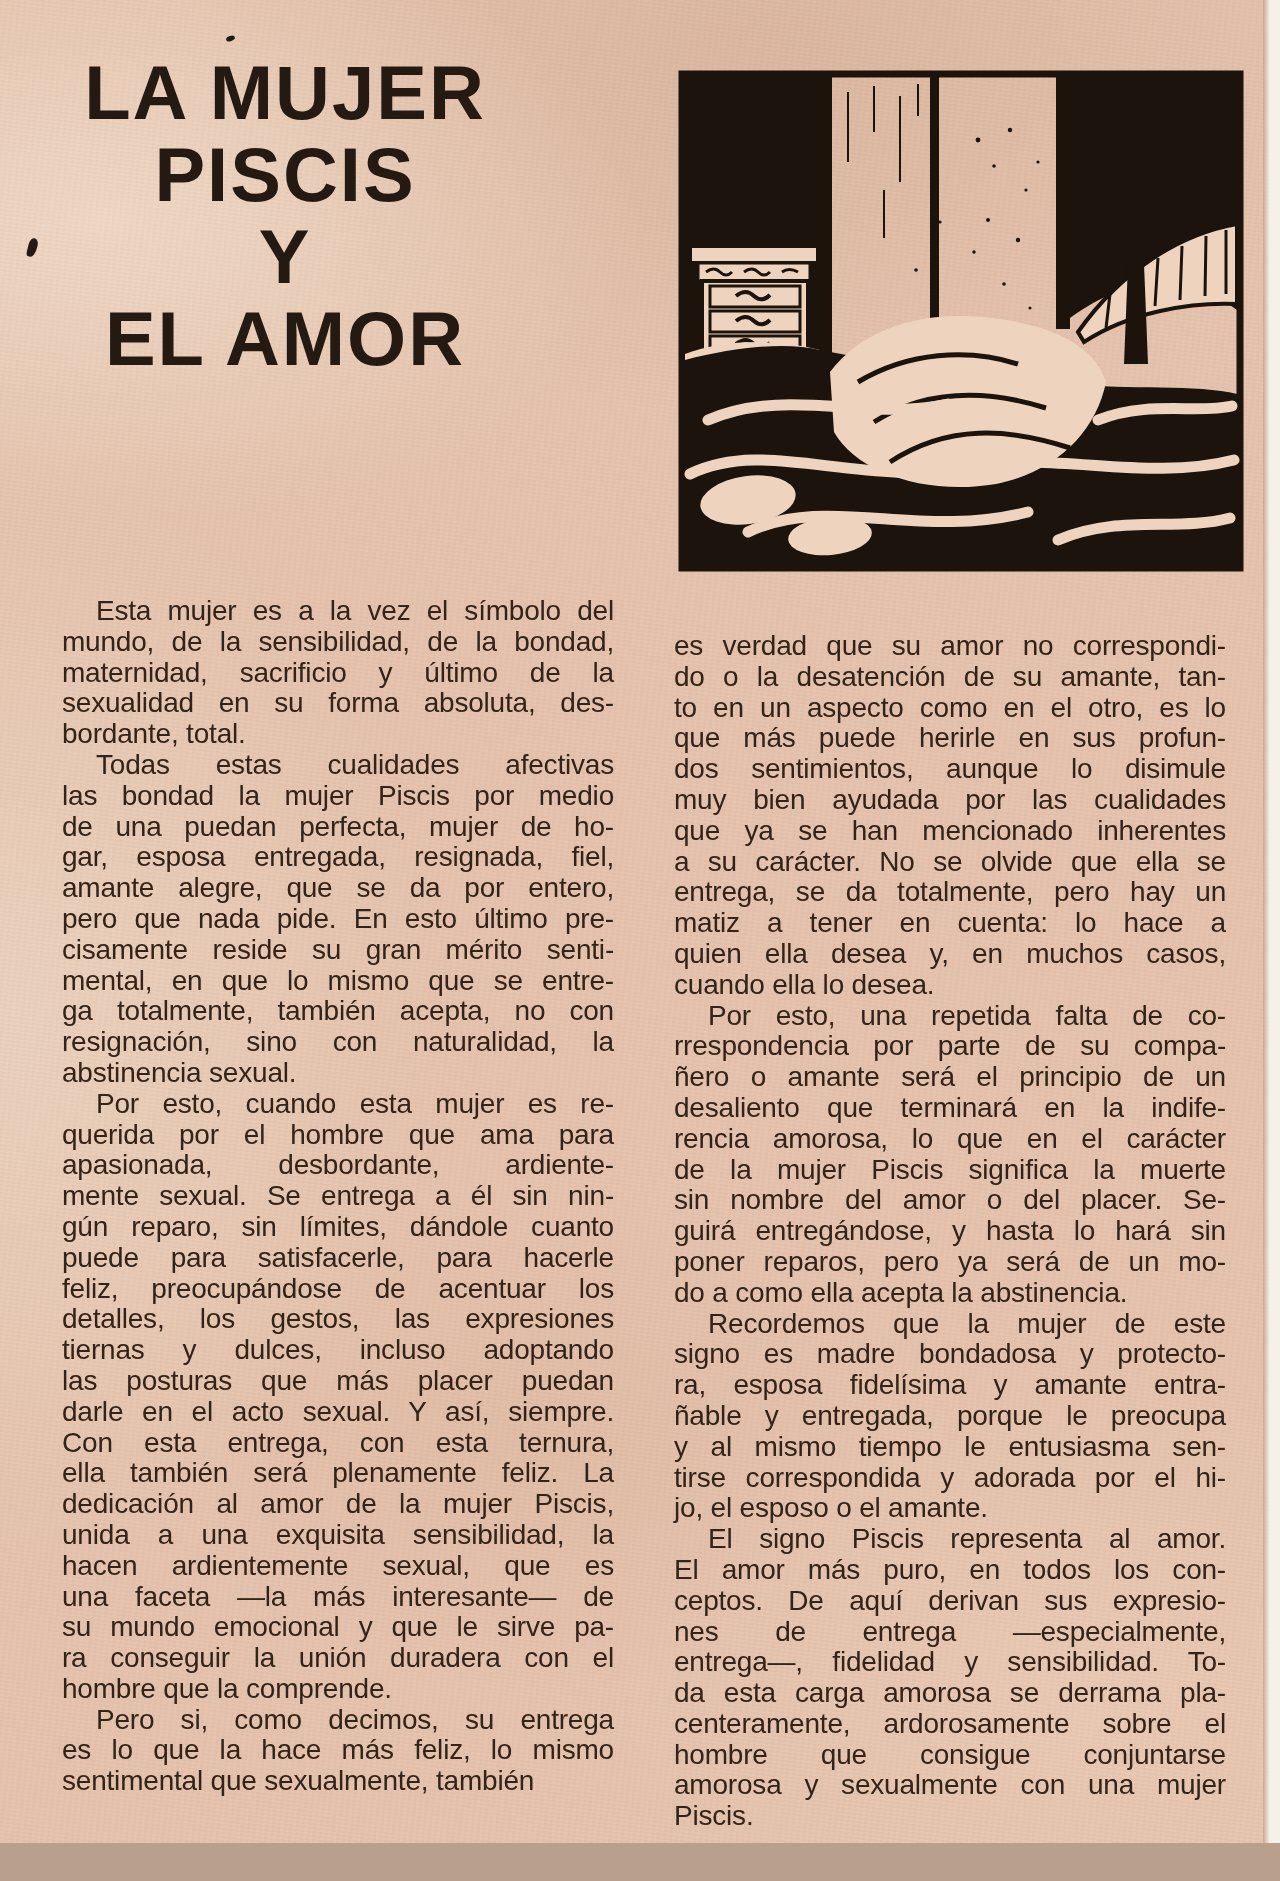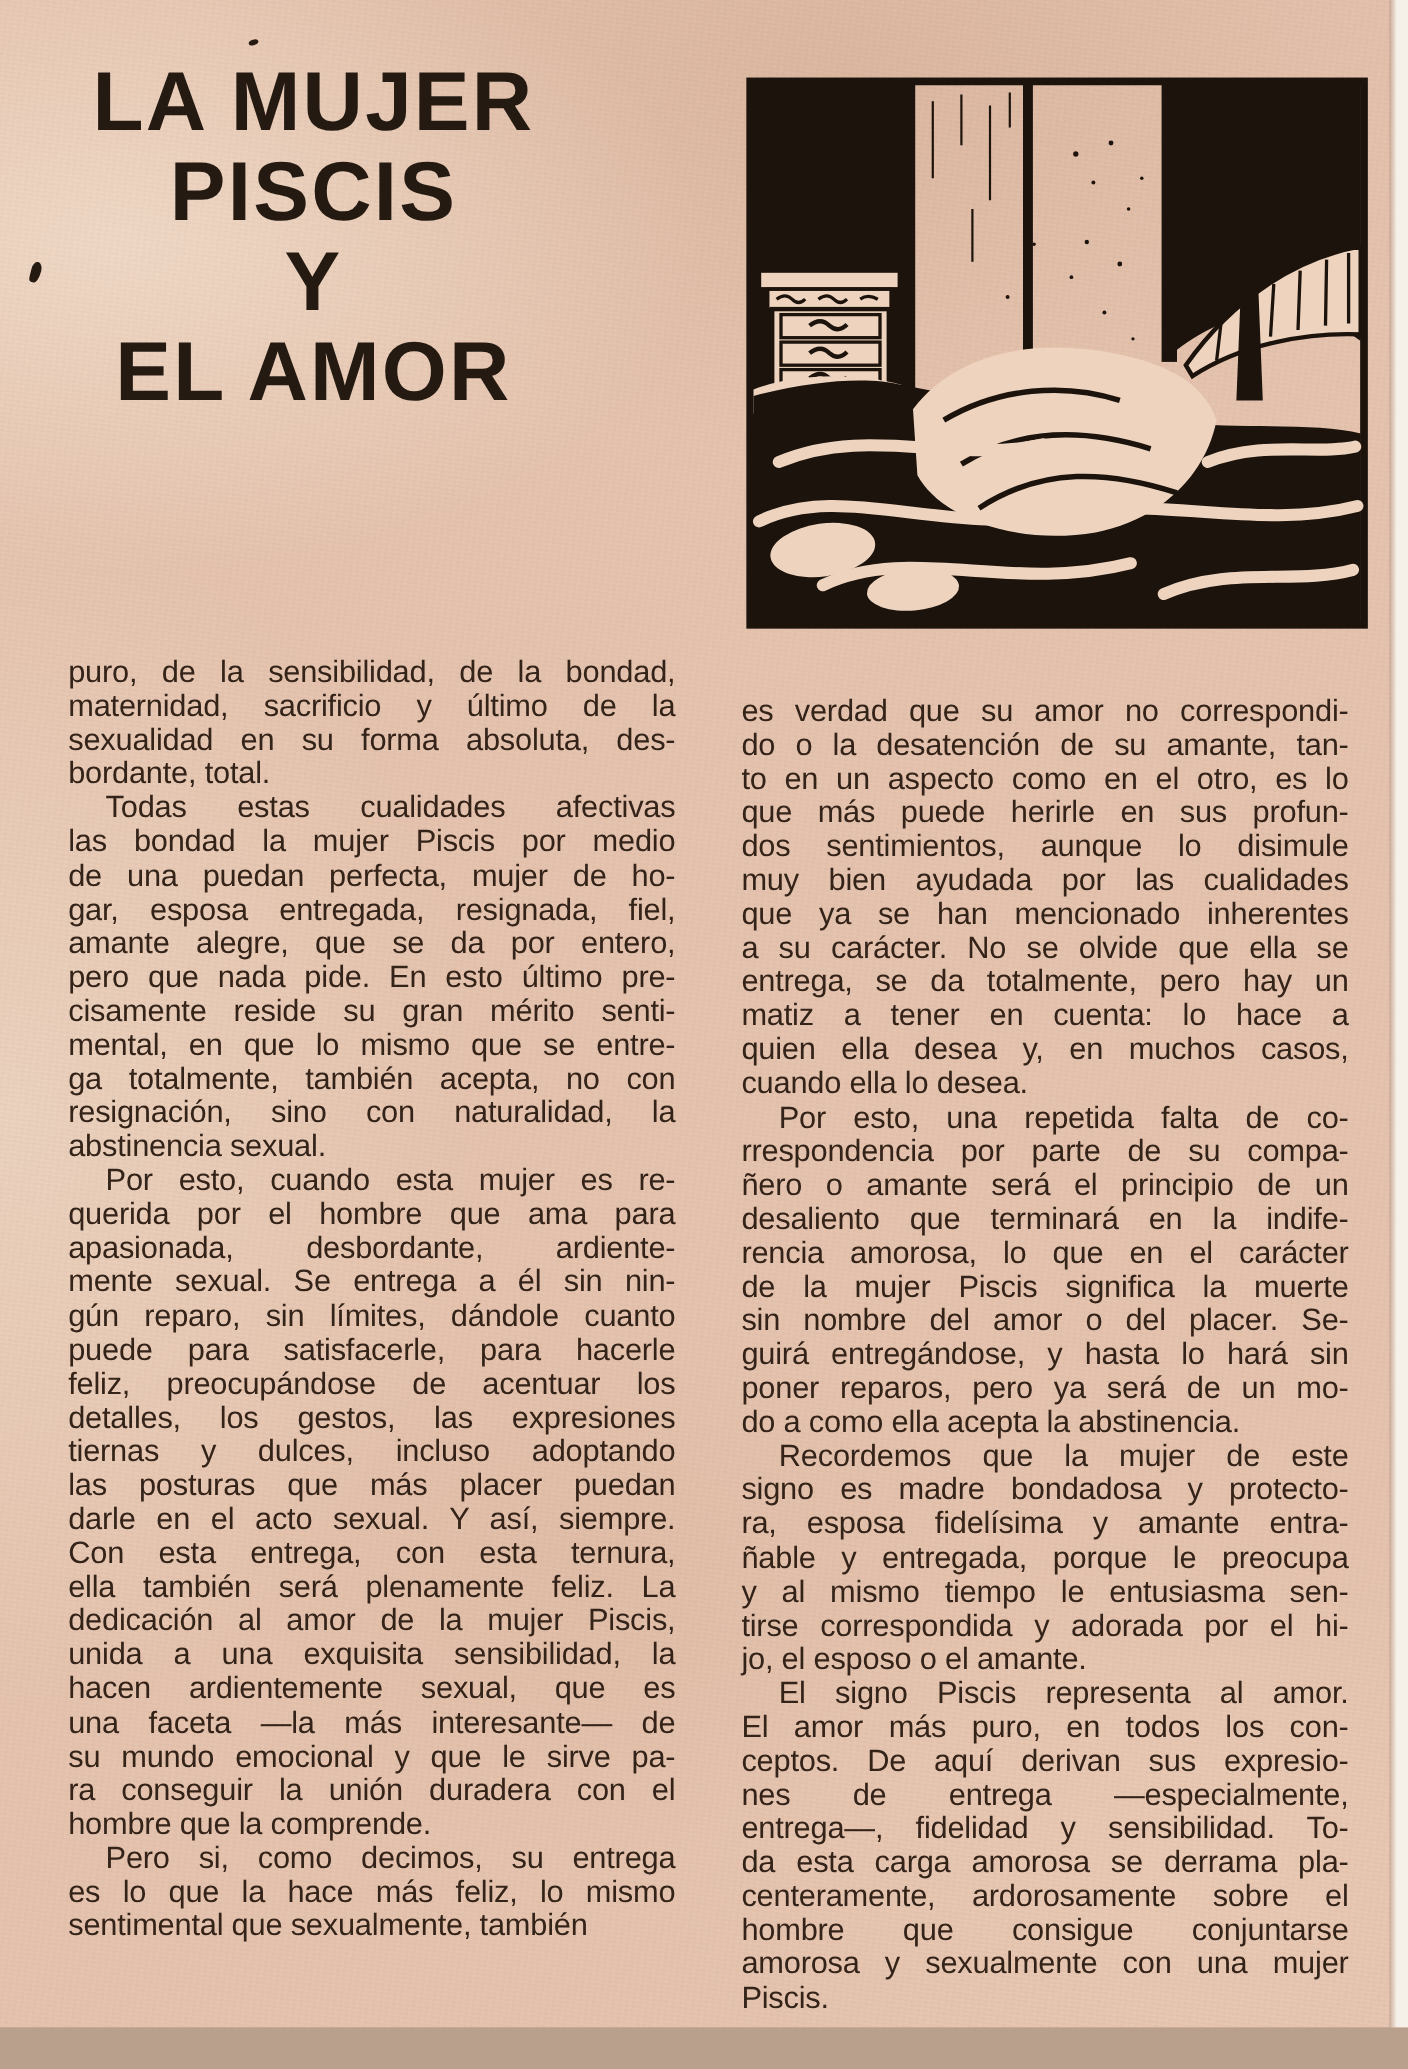--- a/index.html
+++ b/index.html
@@ -144,21 +144,22 @@
         <path d="M420,350 C470,330 520,344 554,336"></path>
         <path d="M380,470 C440,444 500,462 552,448"></path>
       </g>
       <ellipse class="pl" cx="70" cy="430" rx="48" ry="24" transform="rotate(-8 70 430)"></ellipse>
       <ellipse class="pl" cx="152" cy="466" rx="42" ry="19" transform="rotate(-5 152 466)"></ellipse>
     </svg>
   </figure>
 
   <div class="col col-left">
       <div class="para">
-        <div class="line">puro, de la sensibilidad, de la bondad,</div>
+        <div class="line indent">Esta mujer es a la vez el símbolo del</div>
+        <div class="line">mundo, de la sensibilidad, de la bondad,</div>
         <div class="line">maternidad, sacrificio y último de la</div>
         <div class="line">sexualidad en su forma absoluta, des-</div>
         <div class="line last">bordante, total.</div>
       </div>
       <div class="para">
         <div class="line indent">Todas estas cualidades afectivas</div>
         <div class="line">las bondad la mujer Piscis por medio</div>
         <div class="line">de una puedan perfecta, mujer de ho-</div>
         <div class="line">gar, esposa entregada, resignada, fiel,</div>
         <div class="line">amante alegre, que se da por entero,</div>

